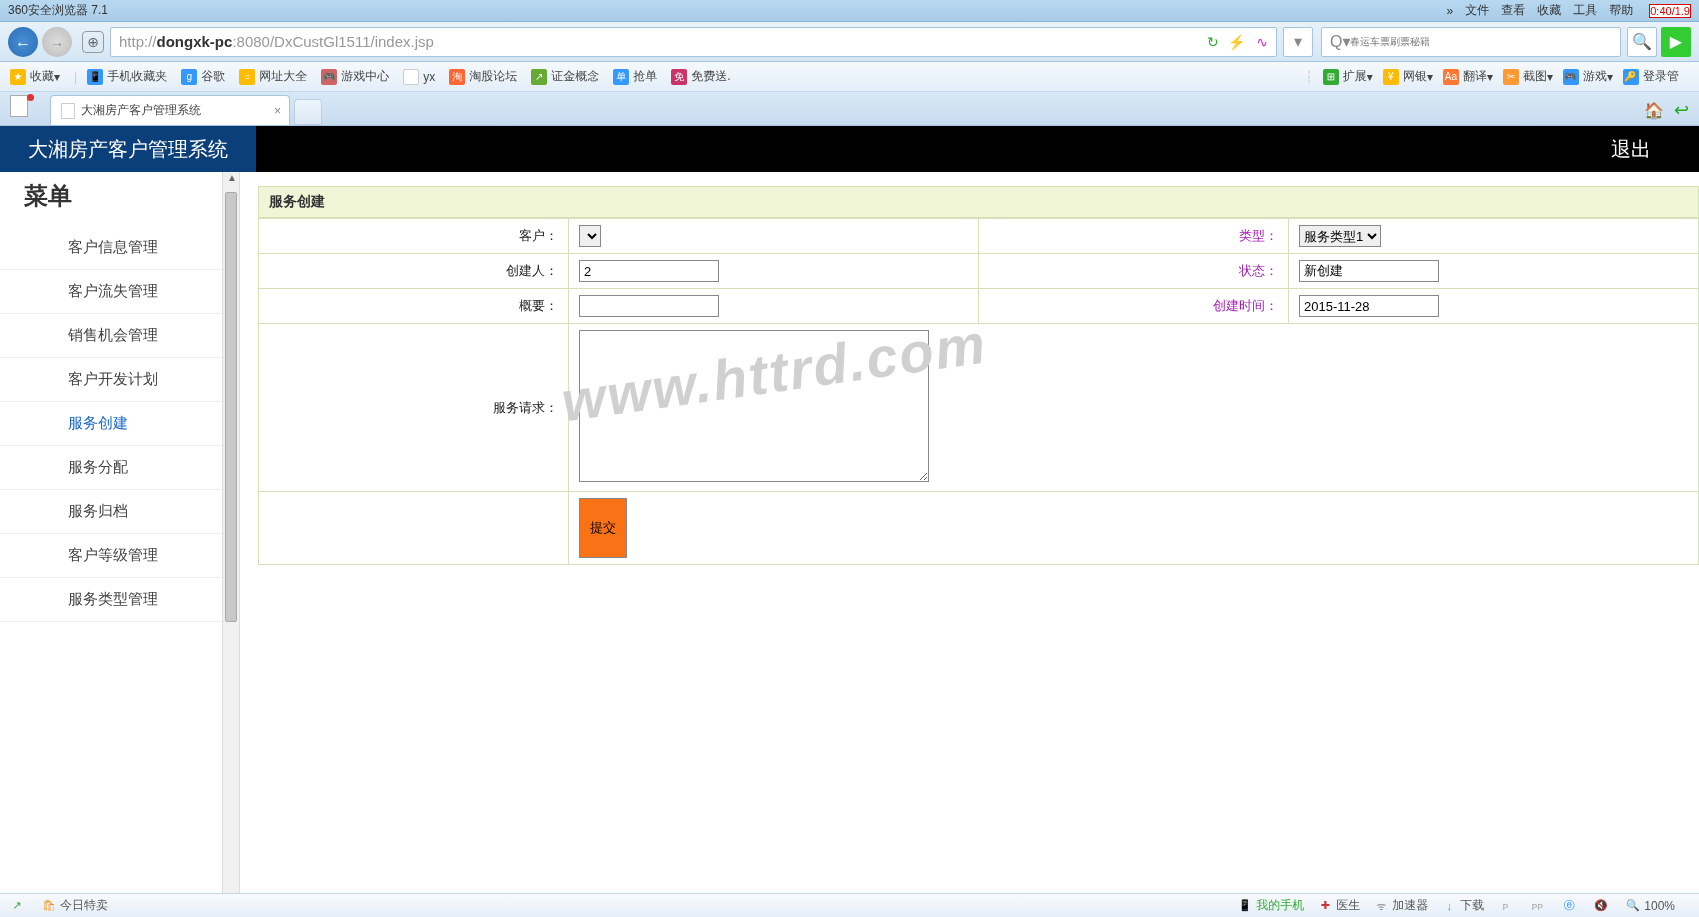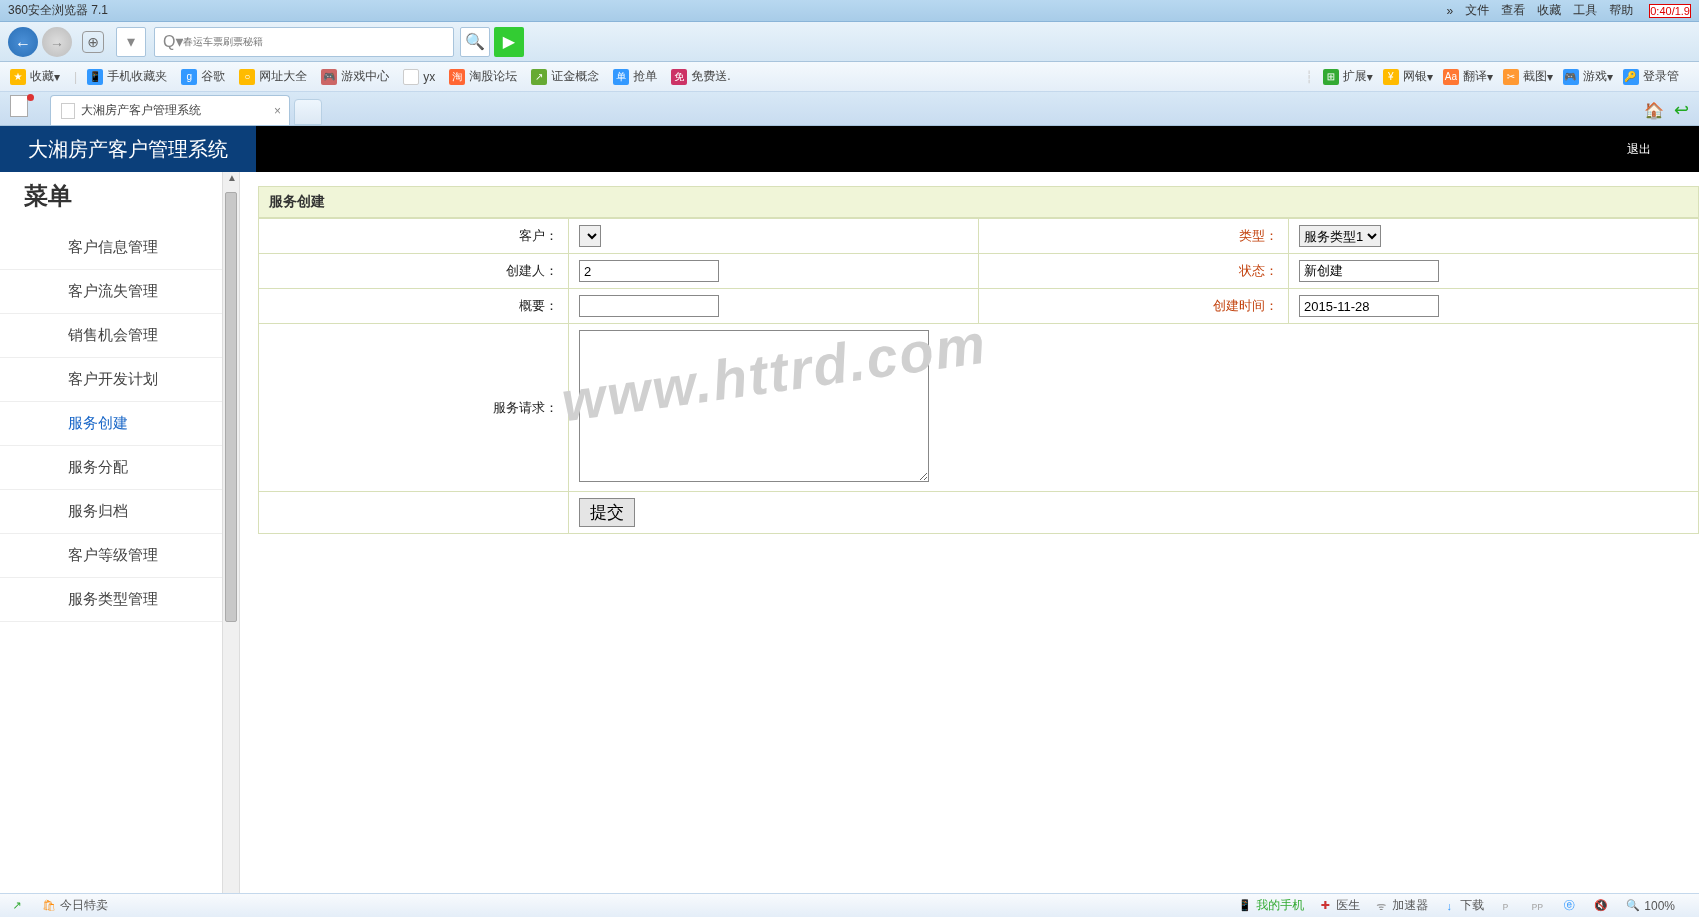--- a/index.html
+++ b/index.html
@@ -47,43 +47,43 @@
 .new-tab { width: 28px; height: 26px; background: linear-gradient(#eef6fd,#dce8f4); border: 1px solid #b8d0e4; border-radius: 4px 4px 0 0; margin-bottom: 0; }
 .tab-bar .spacer { flex: 1; }
 .tab-corner { display: flex; align-items: center; gap: 10px; margin-bottom: 4px; }
 .home-ic { color: #555; font-size: 16px; }
 .arrow-ic { color: #2a2; font-size: 18px; }
 
 
 .page-black { height: 46px; background: #000; display: flex; align-items: center; }
 .page-brand { background: #0b3f7a; height: 46px; color: #fff; padding: 0 28px; font-size: 20px; display: flex; align-items: center; font-weight: normal; }
 .page-black .spacer { flex: 1; }
-.logout { color: #fff; font-size: 12px; margin-right: 48px; cursor: pointer; }
+.logout { color: #fff; font-size: 20px; margin-right: 48px; cursor: pointer; }
 
 .page-body { display: flex; height: 780px; background: #fff; }
 .sidebar { width: 222px; background: #fff; }
 .menu-head { font-size: 24px; color: #333; padding: 8px 24px 14px; font-weight: bold; }
 .menu-list { }
 .menu-list .mitem { padding: 12px 0 12px 68px; font-size: 15px; color: #444; cursor: pointer; border-bottom: 1px solid #eee; }
 .menu-list .mitem.active { color: #1866c7; }
 .scrollbar-v { width: 18px; background: #f0f0f0; border-left: 1px solid #ddd; border-right: 1px solid #ddd; position: relative; }
 .scroll-thumb { position: absolute; top: 20px; left: 2px; width: 12px; height: 430px; background: #c8c8c8; border: 1px solid #aaa; border-radius: 2px; }
 .scroll-up, .scroll-down { position: absolute; left: 0; width: 18px; height: 18px; text-align: center; font-size: 10px; color: #666; }
 .scroll-up { top: 0; }
 
 .content { flex: 1; padding: 14px 0 0 18px; }
 .panel-head { background: #f0f5d8; border: 1px solid #d8e0b8; padding: 6px 10px; font-size: 14px; font-weight: bold; color: #333; }
 .form-table { width: 100%; border-collapse: collapse; }
 .form-table td { border: 1px solid #d8e0b8; padding: 6px 10px; font-size: 13px; vertical-align: middle; }
 .form-table td.lbl { text-align: right; width: 310px; color: #222; }
-.form-table td.lbl2 { text-align: right; width: 310px; color: #c2410c; }
+.form-table td.lbl2 { text-align: right; width: 310px; color: #a21caf; }
 .form-table input[type=text] { width: 140px; height: 22px; border: 1px solid #888; padding: 0 4px; font-size: 13px; }
 .form-table select { height: 22px; border: 1px solid #888; font-size: 13px; }
 .form-table textarea { width: 350px; height: 152px; border: 1px solid #888; resize: both; }
-.form-table .submit-btn { padding: 2px 10px; font-size: 17px; border: 1px solid #888; background: #e5e5e5; cursor: pointer; }
+.form-table .submit-btn { padding: 20px 10px; font-size: 13px; border: 1px solid #888; background: #f97316; cursor: pointer; }
 
 .watermark { position: absolute; left: 560px; top: 340px; font-size: 56px; color: #d0d0d0; font-weight: bold; font-style: italic; transform: rotate(-8deg); pointer-events: none; z-index: 50; letter-spacing: 2px; }
 
 
 .status-bar { position: fixed; bottom: 0; left: 0; right: 0; height: 24px; background: linear-gradient(#f8fafd, #e4eef8); border-top: 1px solid #c4d8ec; display: flex; align-items: center; padding: 0 10px; font-size: 12px; color: #555; }
 .status-bar .sitem { display: flex; align-items: center; margin-right: 14px; }
 .status-bar .spacer { flex: 1; }
 .status-bar .sic { width: 14px; height: 14px; margin-right: 4px; display: inline-flex; align-items: center; justify-content: center; font-size: 11px; }
 </style>
 </head>
@@ -98,20 +98,30 @@
   <span class="menu-item">收藏</span>
   <span class="menu-item">工具</span>
   <span class="menu-item">帮助</span>
   <span class="warn-box">0:40/1.9</span>
 </div>
 
 <div class="nav-bar">
   <div class="nav-back">←</div>
   <div class="nav-fwd">→</div>
   <div class="shield-icon">⊕</div>
+  <div class="addr-bar">
+    <span class="proto">http://</span>
+    <span class="host">dongxk-pc</span>
+    <span class="path">:8080/DxCustGl1511/index.jsp</span>
+    <div class="addr-icons">
+      <span style="color:#3a3;">↻</span>
+      <span style="color:#fa0;">⚡</span>
+      <span style="color:#c3c;">∿</span>
+    </div>
+  </div>
   <div class="act-box">▾</div>
   <div class="search-box">
     <span class="search-mag">Q▾</span>
     <input type="text" placeholder="春运车票刷票秘籍" style="">
   </div>
   <div class="act-box">🔍</div>
   <div class="search-btn">▶</div>
 </div>
 
 <div class="bookmark-bar">

